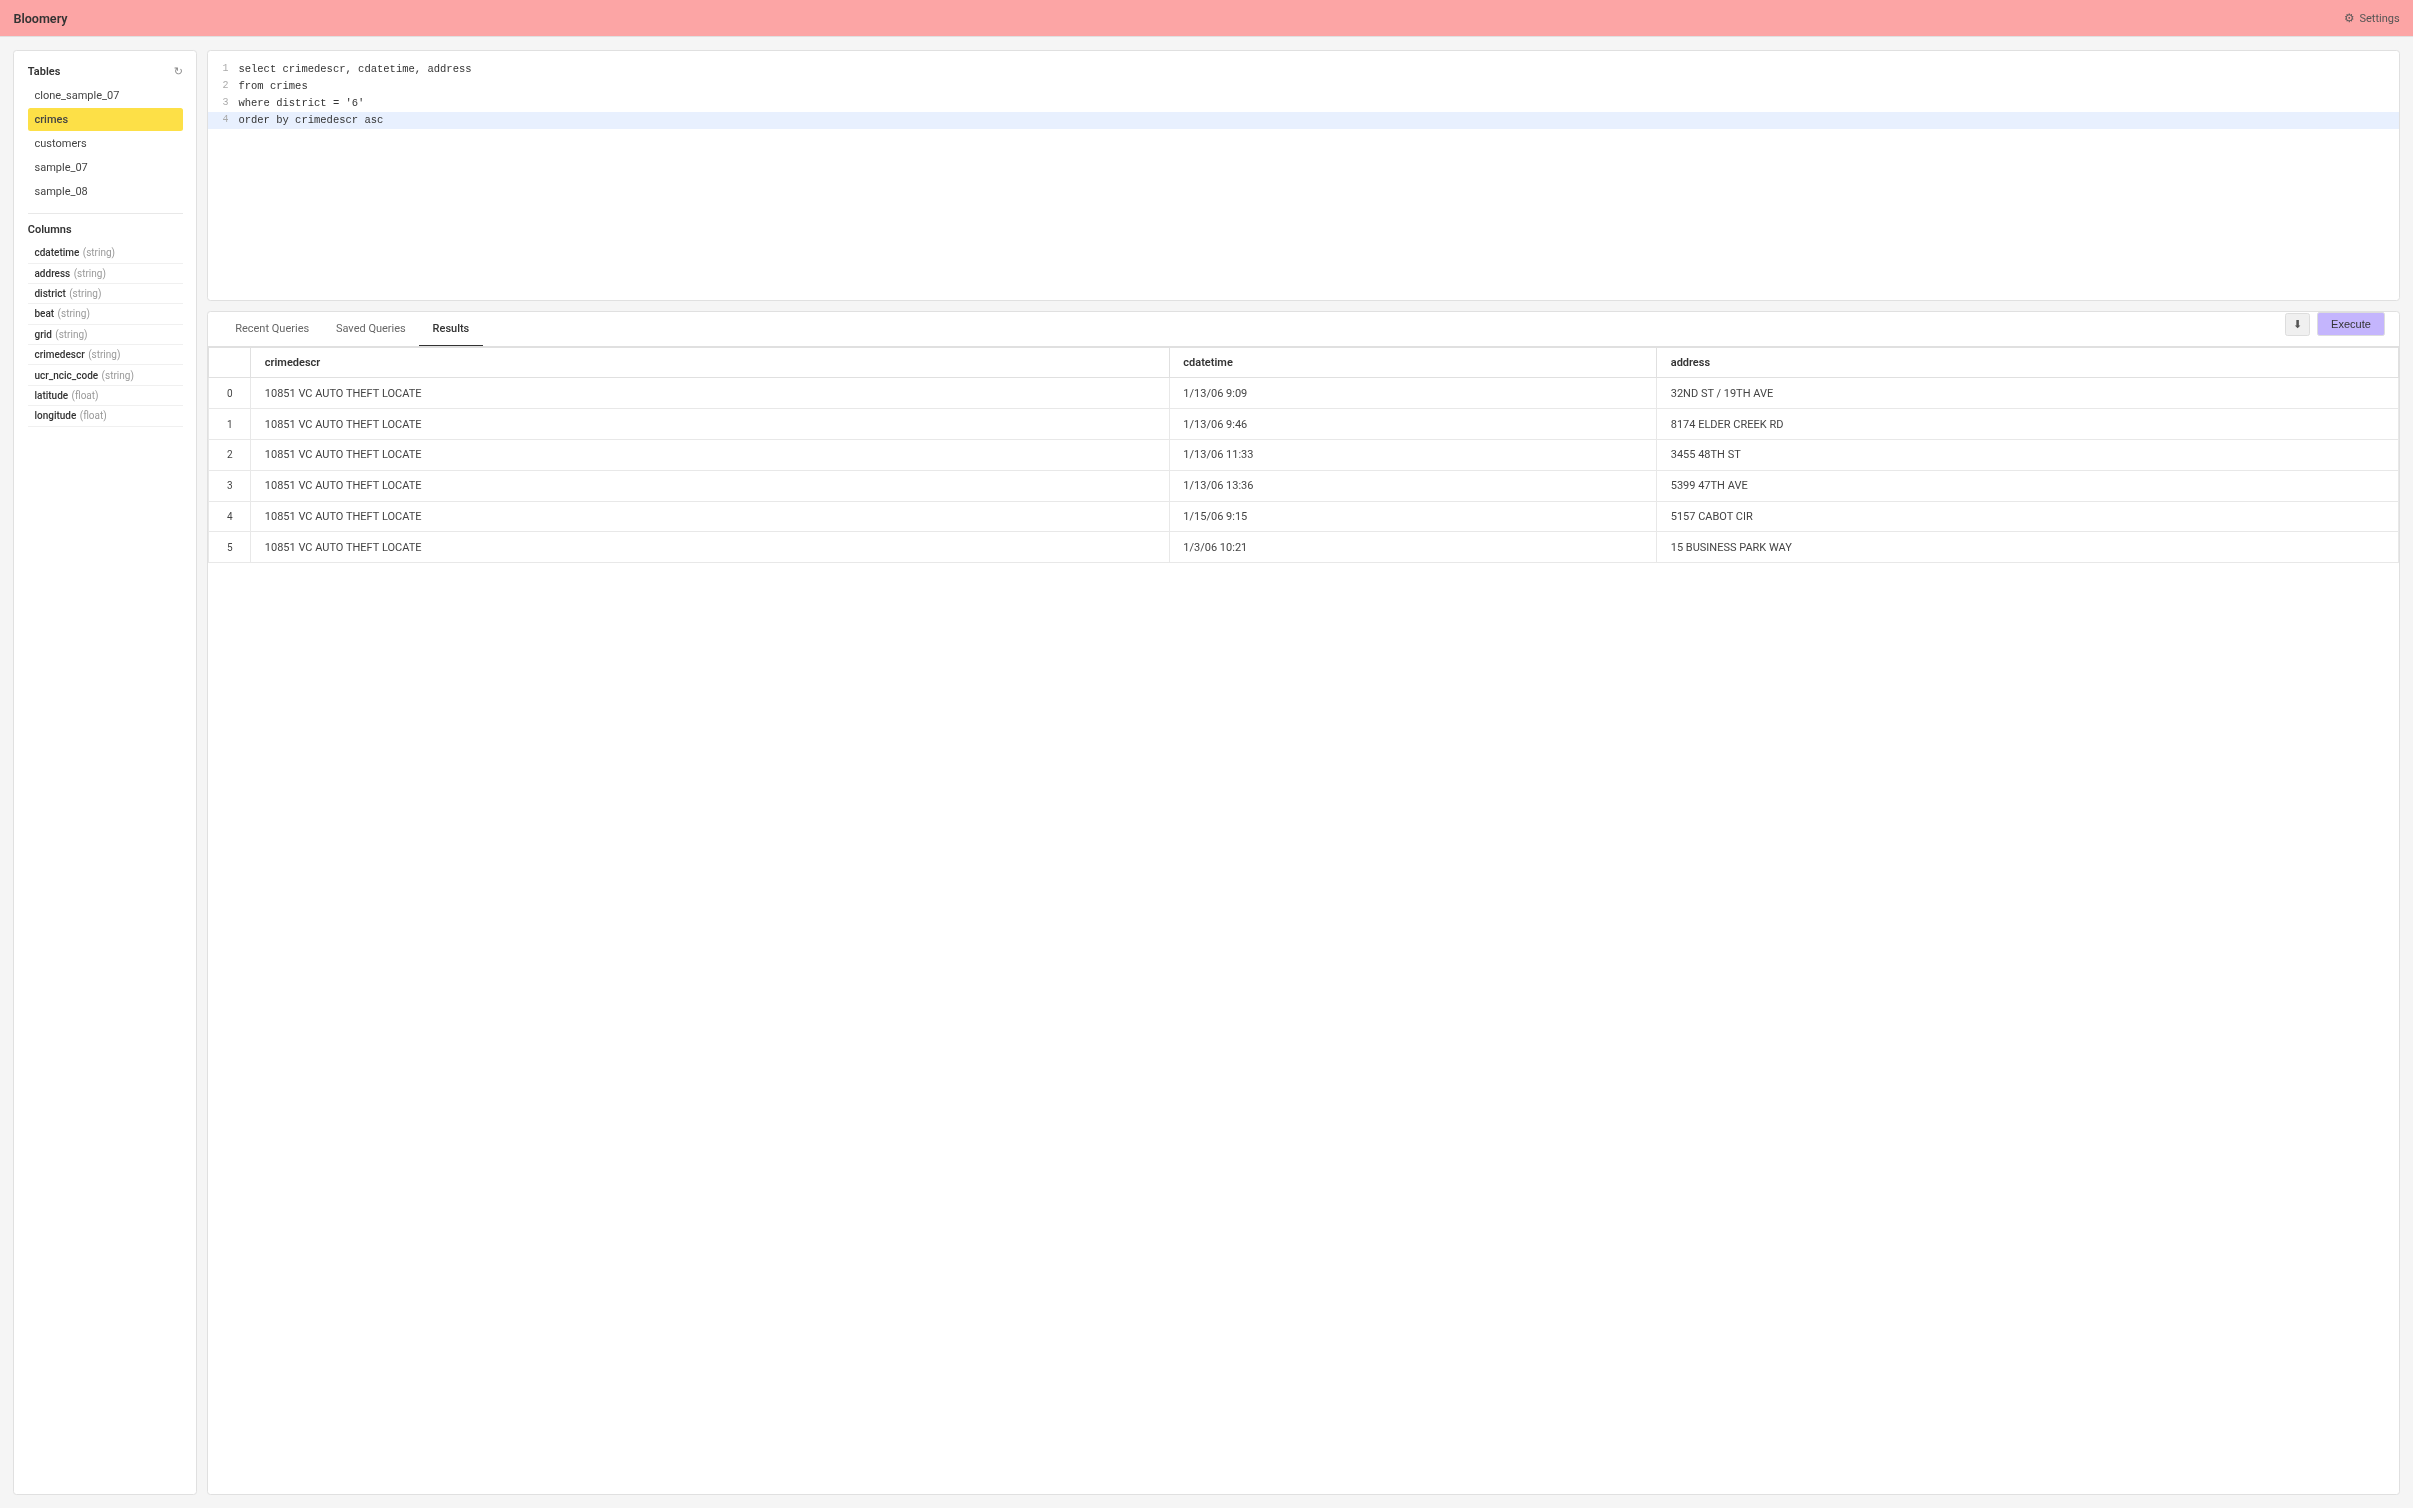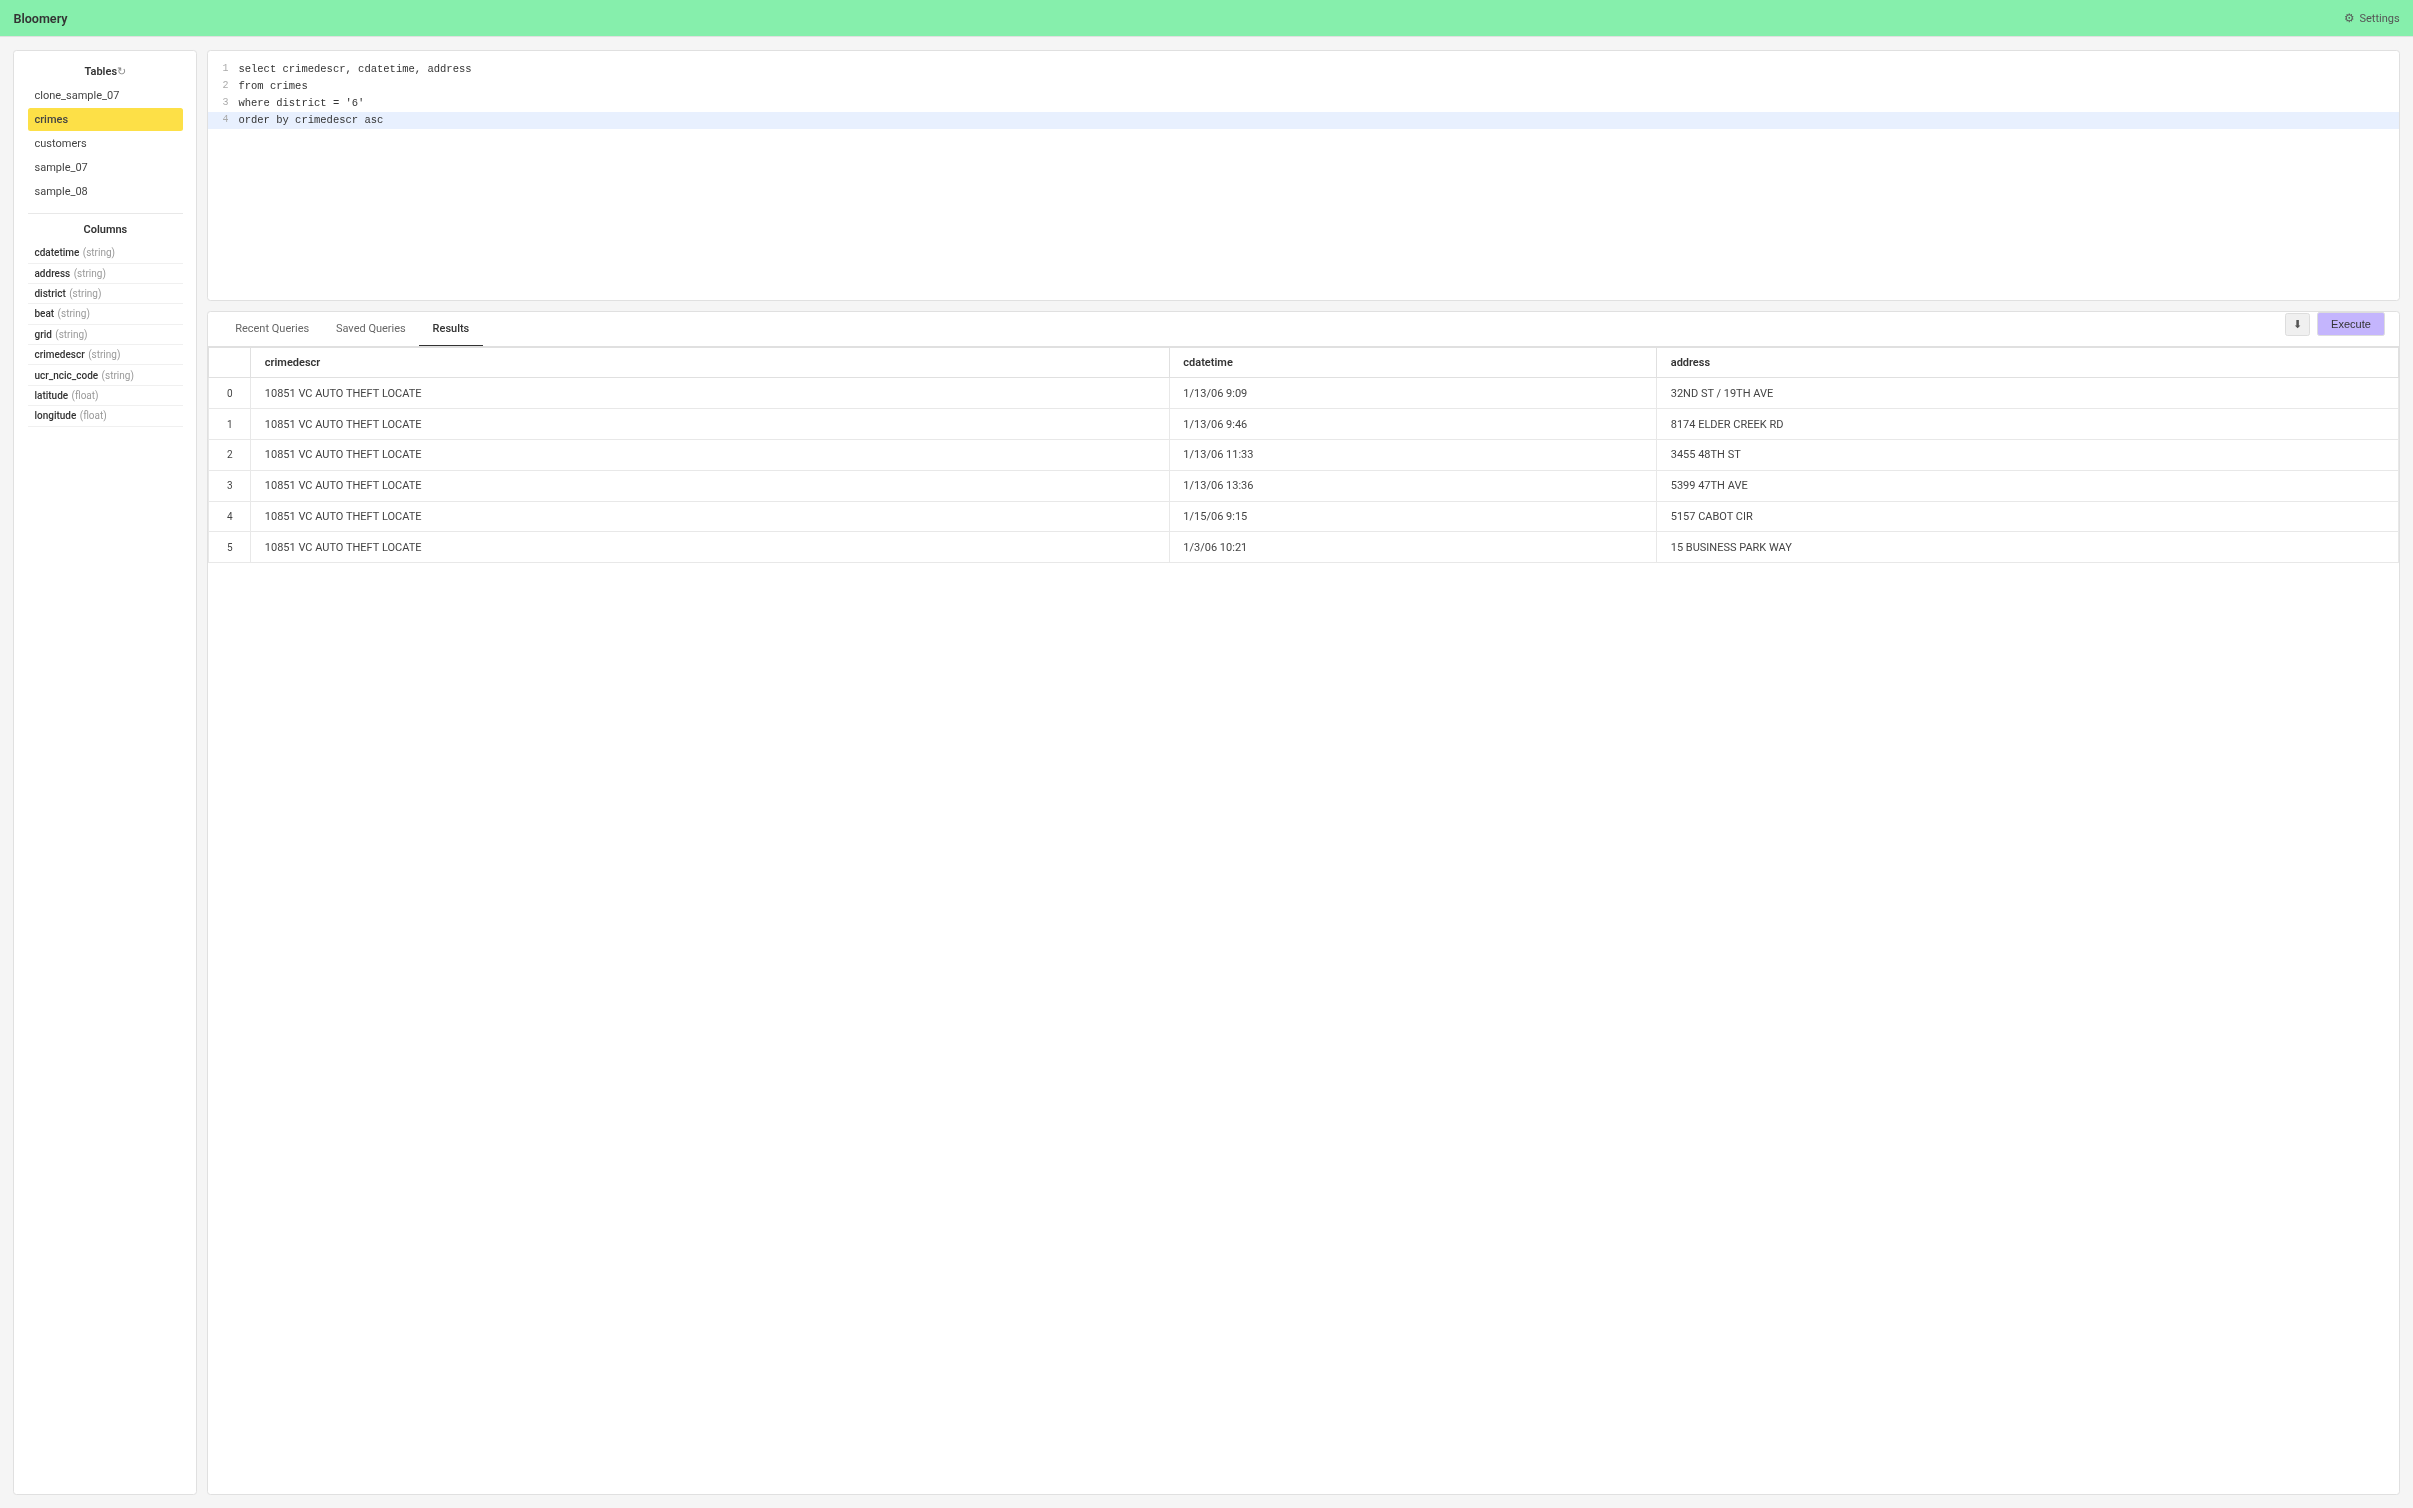--- a/index.html
+++ b/index.html
@@ -6,21 +6,21 @@
     body {
       font-family: -apple-system, BlinkMacSystemFont, 'Segoe UI', Roboto, sans-serif;
       font-size: 11px;
       background: #f5f5f5;
       color: #333;
       height: 100vh;
     }
 
     
     .header {
-      background: #86efac;
+      background: #fca5a5;
       border-bottom: 0.8px solid #e0e0e0;
       height: 37px;
       display: flex;
       align-items: center;
       justify-content: space-between;
       padding: 0 13.4px;
     }
     .header-logo {
       font-size: 12.6px;
       font-weight: 600;
@@ -52,21 +52,21 @@
       min-width: 184px;
       background: #fff;
       border: 0.8px solid #e0e0e0;
       border-radius: 3.4px;
       padding: 13.4px;
       overflow-y: auto;
     }
     .sidebar-section-header {
       display: flex;
       align-items: center;
-      justify-content: center;
+      justify-content: space-between;
       margin-bottom: 6.7px;
     }
     .sidebar-section-title {
       font-weight: 600;
       font-size: 11px;
       color: #333;
     }
     .refresh-icon {
       cursor: pointer;
       color: #888;

